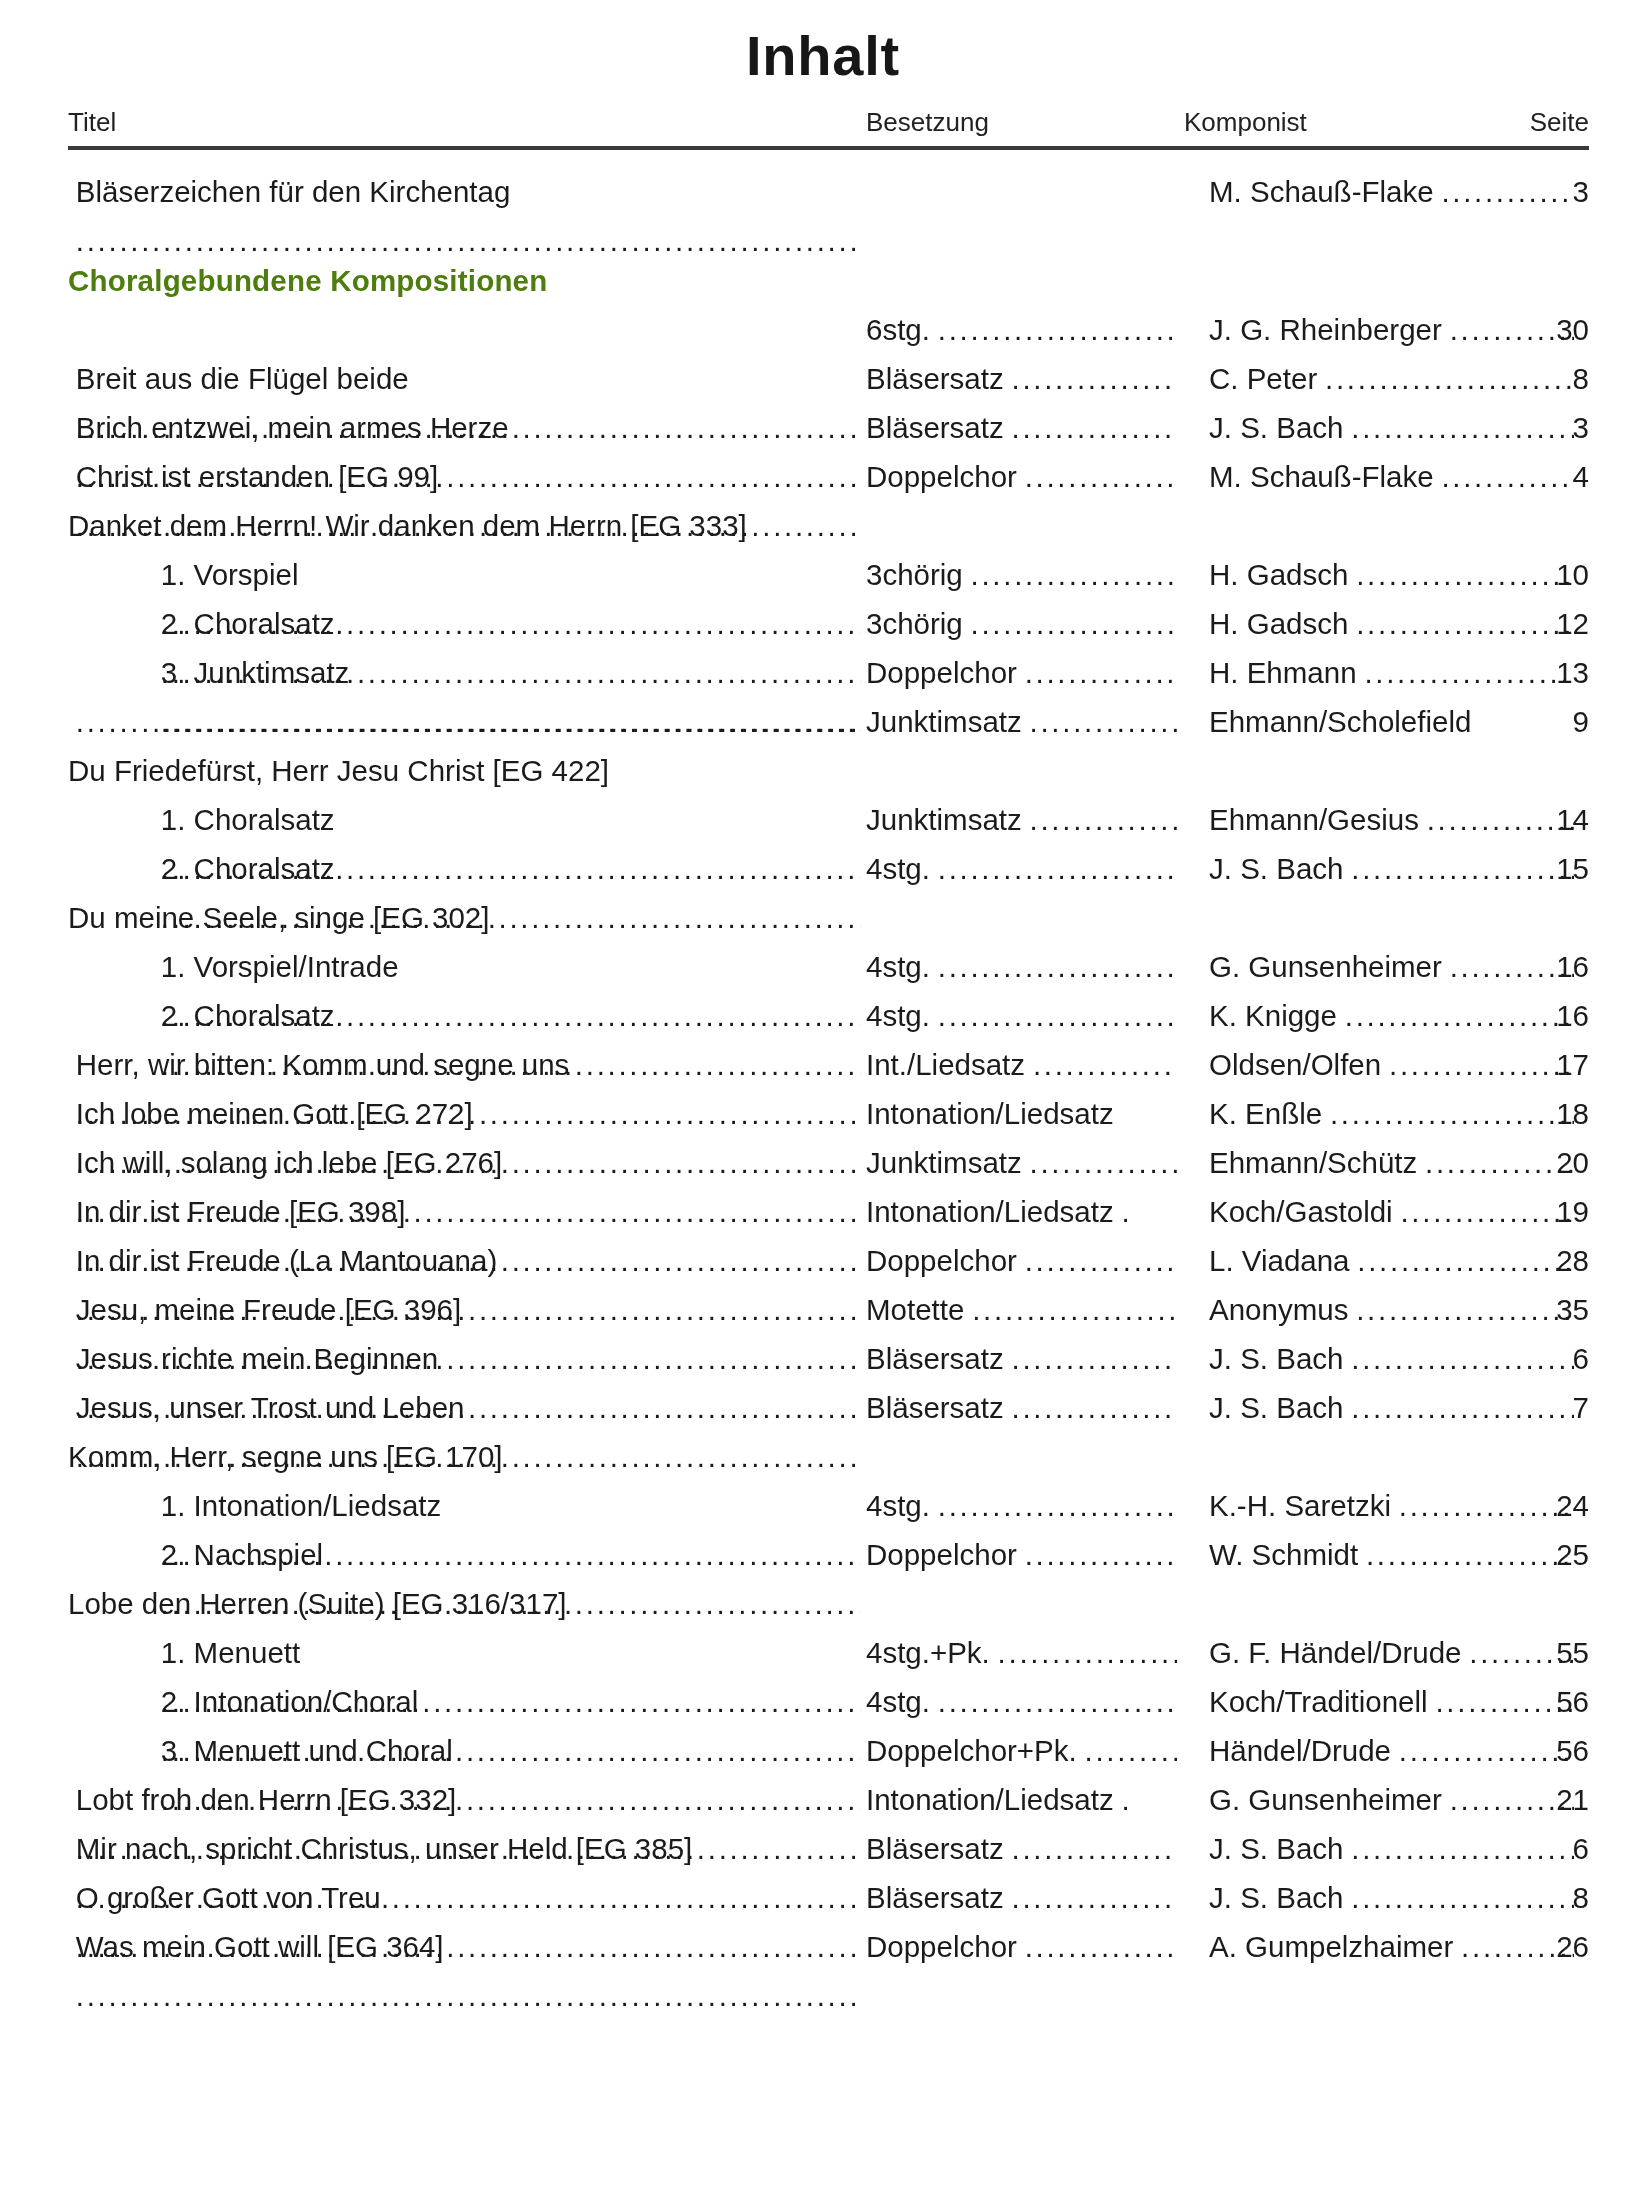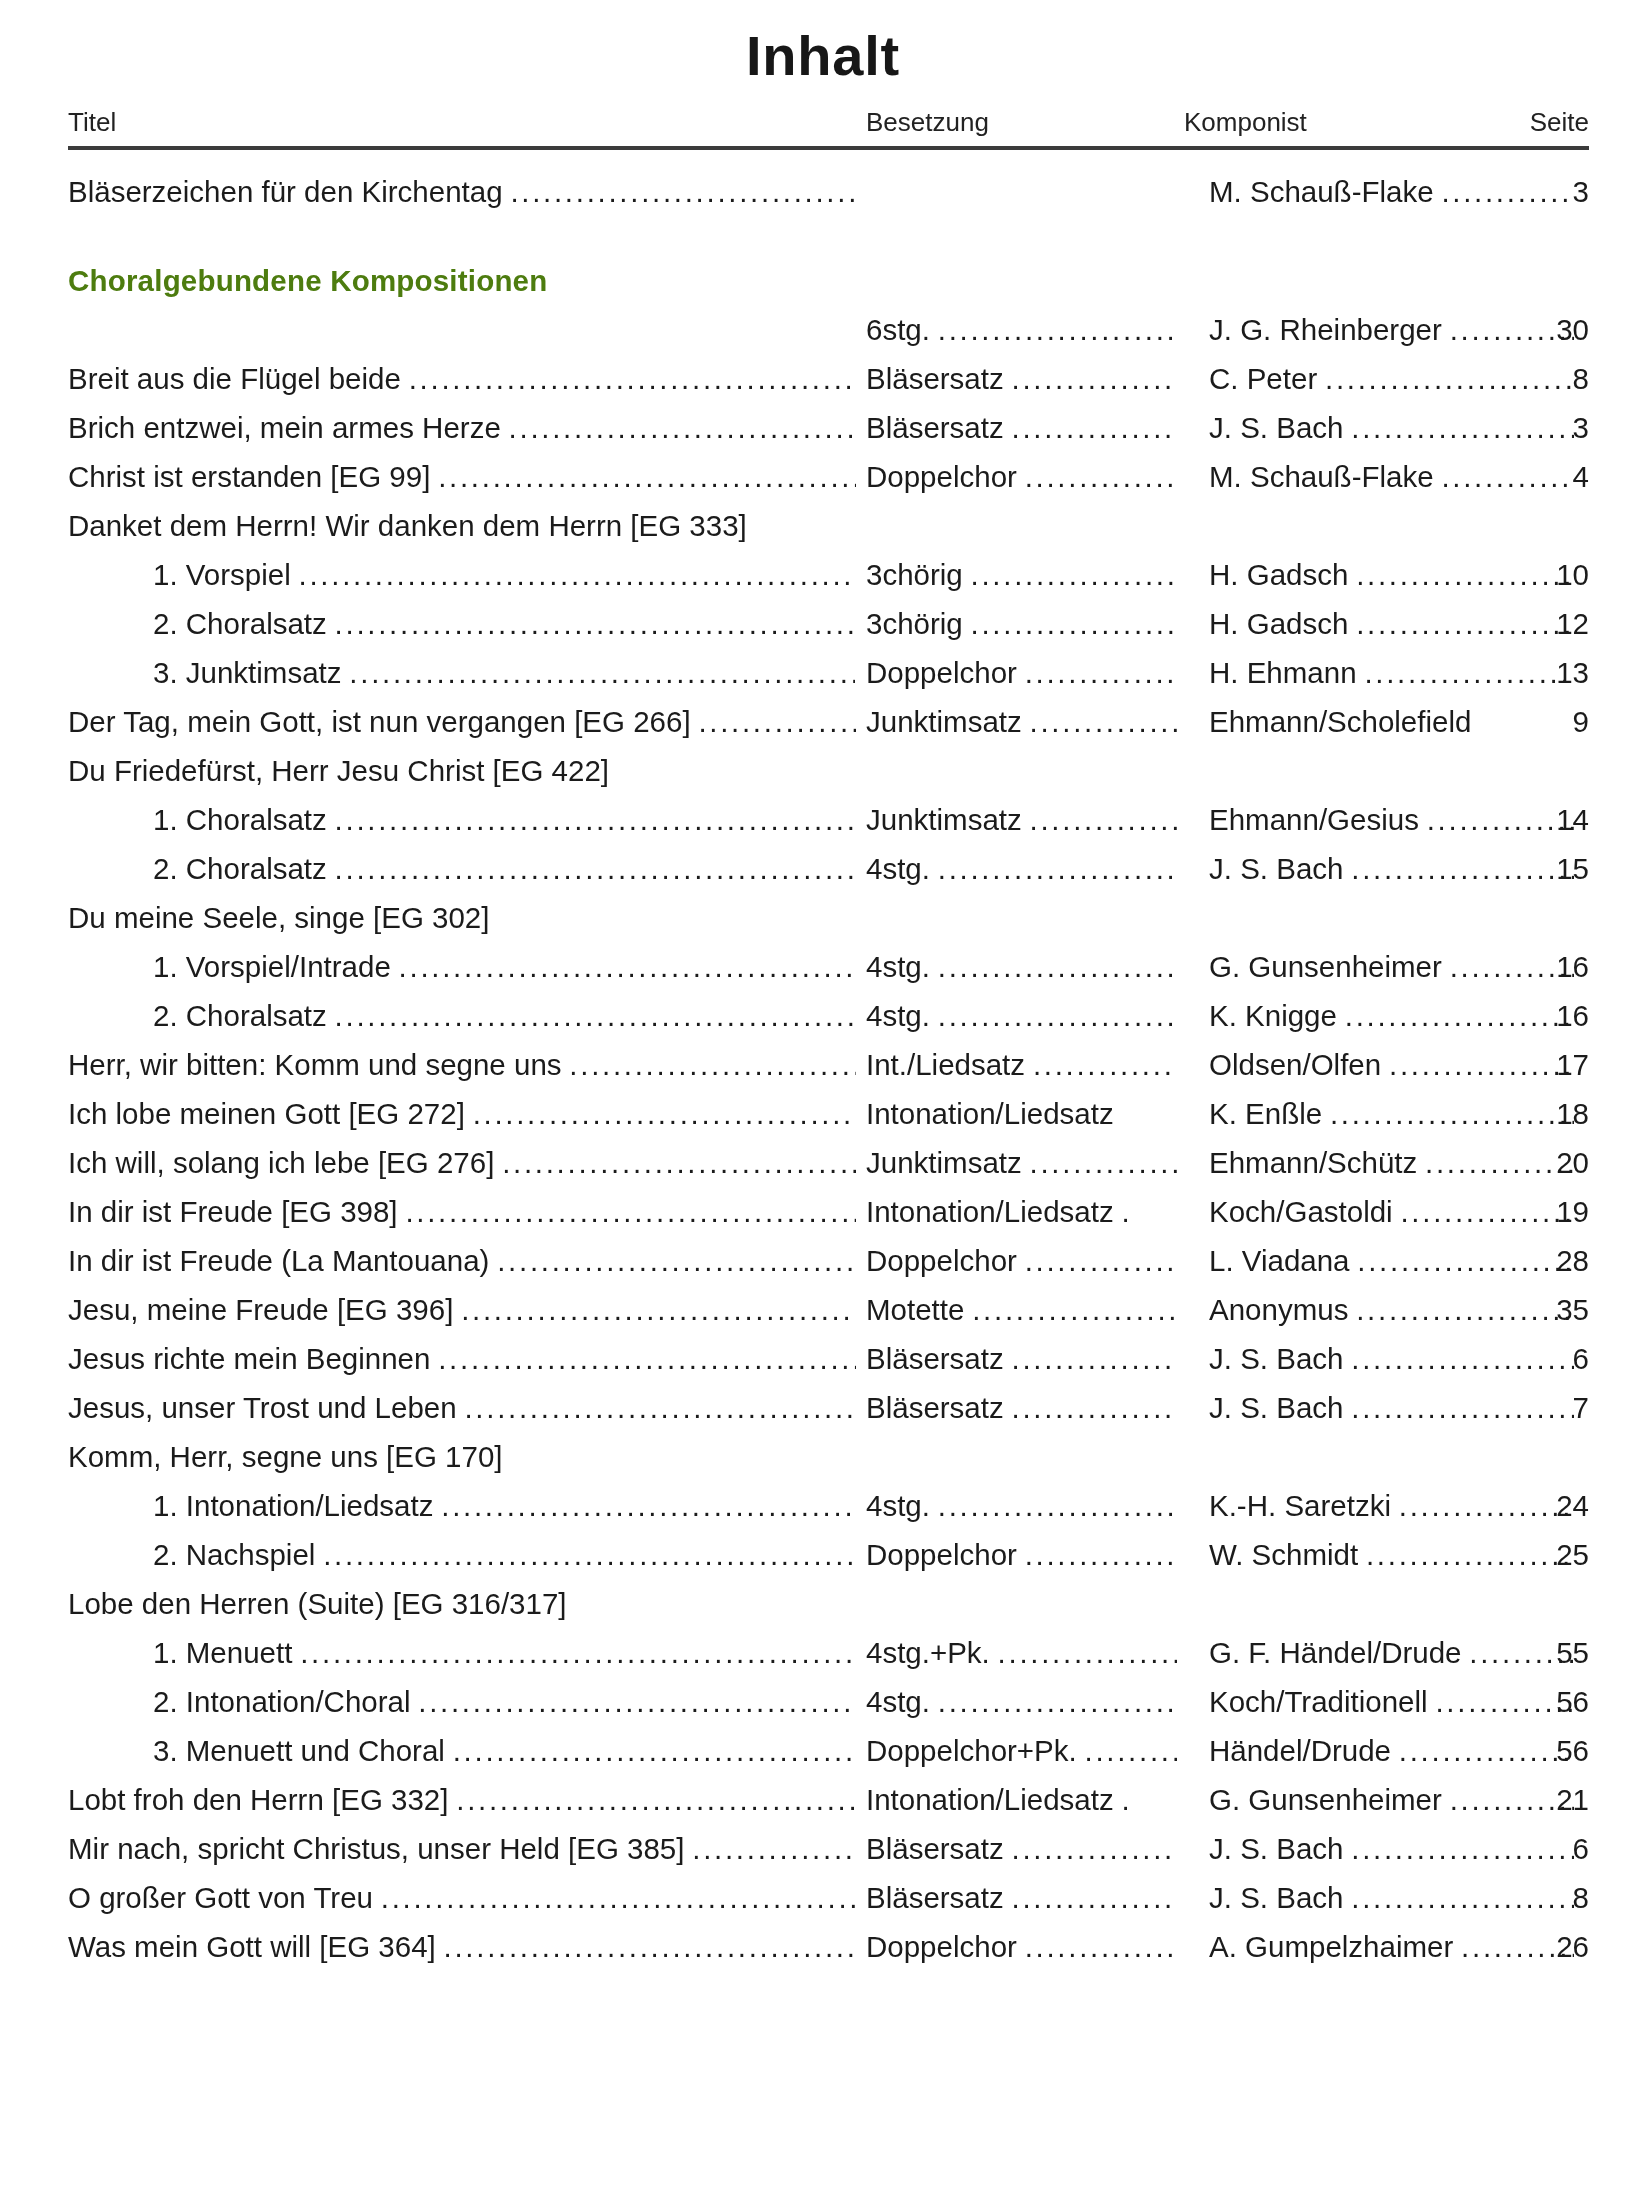--- a/index.html
+++ b/index.html
@@ -103,20 +103,21 @@
   }
 
   
   .c-title {
     position: absolute;
     left: 0;
     width: 794px;
     display: flex;
     align-items: baseline;
     overflow: hidden;
+    flex-direction: column;
   }
   .c-title.indent { left: 85px; width: 708px; }
 
   .c-bes {
     position: absolute;
     left: 798px;
     width: 317px;
     display: flex;
     align-items: baseline;
     overflow: hidden;
@@ -291,21 +292,20 @@
             <span class="lead"></span>
           </div>
           <div class="c-komp">
             <span class="txt">H. Ehmann</span>
             <span class="lead"></span>
           </div>
           <div class="c-page">13</div>
         </div>
         <div class="row">
           <div class="c-title">
-            <span class="txt">Der Tag, mein Gott, ist nun vergangen [EG 266]</span>
             <span class="lead"></span>
           </div>
           <div class="c-bes">
             <span class="txt">Junktimsatz</span>
             <span class="lead"></span>
           </div>
           <div class="c-komp">
             <span class="txt">Ehmann/Scholefield</span>
             <span class="lead none"></span>
           </div>

